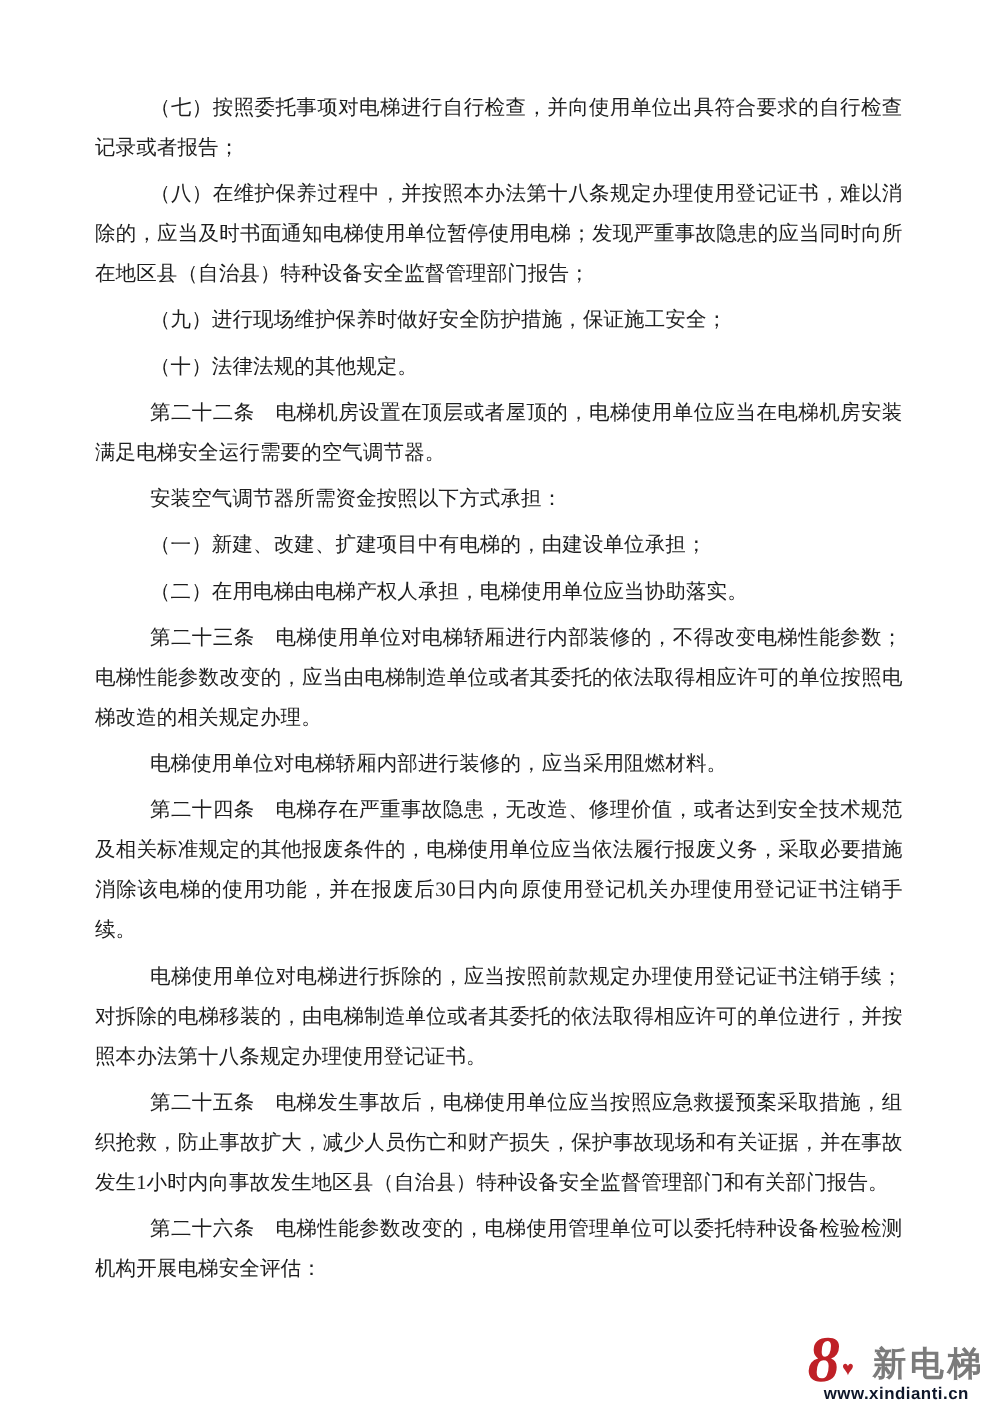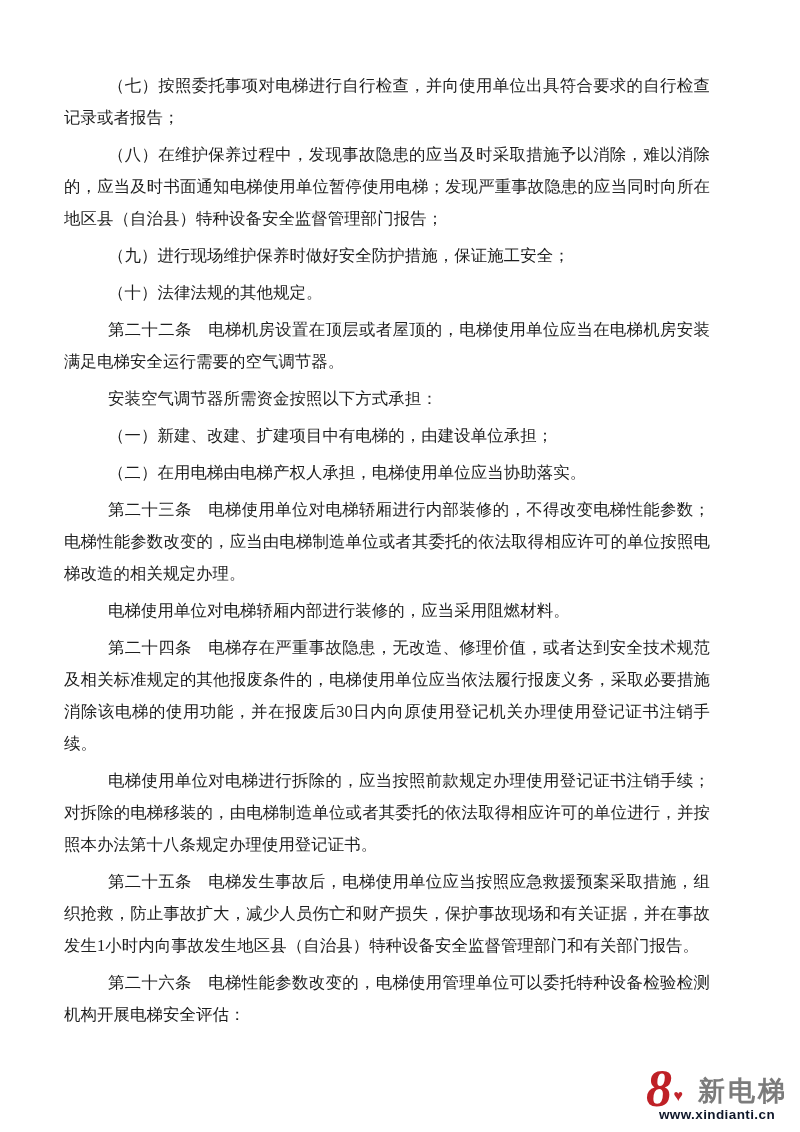--- a/index.html
+++ b/index.html
@@ -15,21 +15,21 @@
     font-family: "Liberation Serif", "DejaVu Serif", serif;
   }
   .page {
     position: absolute;
     inset: 0;
     background: #ffffff;
   }
   .doc-body {
     position: absolute;
     top: 70px;
-    left: 64px;
+    left: 76px;
     width: 646px;
     color: #1e1e1e;
     font-size: 16.4px;
     line-height: 32px;
     text-align: justify;
     letter-spacing: 0.1px;
   }
   .doc-body p {
     margin: 0 0 5px 0;
     text-indent: 44px;
@@ -95,21 +95,21 @@
     text-shadow: -1px 0 #fff, 1px 0 #fff, 0 -1px #fff, 0 1px #fff;
   }
 </style>
 </head>
 <body>
 
 <div class="page">
 
   <div class="doc-body">
     <p>（七）按照委托事项对电梯进行自行检查，并向使用单位出具符合要求的自行检查记录或者报告；</p>
-    <p>（八）在维护保养过程中，发现事故隐患的应当及时采取措施予以消除，难以消除的，应当及时书面通知电梯使用单位暂停使用电梯；发现严重事故隐患的应当同时向所在地区县（自治县）特种设备安全监督管理部门报告；</p>
+    <p>（八）在维护保养过程中，并按照本办法第十八条规定办理使用登记证书，难以消除的，应当及时书面通知电梯使用单位暂停使用电梯；发现严重事故隐患的应当同时向所在地区县（自治县）特种设备安全监督管理部门报告；</p>
     <p>（九）进行现场维护保养时做好安全防护措施，保证施工安全；</p>
     <p>（十）法律法规的其他规定。</p>
     <p>第二十二条　电梯机房设置在顶层或者屋顶的，电梯使用单位应当在电梯机房安装满足电梯安全运行需要的空气调节器。</p>
     <p>安装空气调节器所需资金按照以下方式承担：</p>
     <p>（一）新建、改建、扩建项目中有电梯的，由建设单位承担；</p>
     <p>（二）在用电梯由电梯产权人承担，电梯使用单位应当协助落实。</p>
     <p>第二十三条　电梯使用单位对电梯轿厢进行内部装修的，不得改变电梯性能参数；电梯性能参数改变的，应当由电梯制造单位或者其委托的依法取得相应许可的单位按照电梯改造的相关规定办理。</p>
     <p>电梯使用单位对电梯轿厢内部进行装修的，应当采用阻燃材料。</p>
     <p>第二十四条　电梯存在严重事故隐患，无改造、修理价值，或者达到安全技术规范及相关标准规定的其他报废条件的，电梯使用单位应当依法履行报废义务，采取必要措施消除该电梯的使用功能，并在报废后30日内向原使用登记机关办理使用登记证书注销手续。</p>
     <p>电梯使用单位对电梯进行拆除的，应当按照前款规定办理使用登记证书注销手续；对拆除的电梯移装的，由电梯制造单位或者其委托的依法取得相应许可的单位进行，并按照本办法第十八条规定办理使用登记证书。</p>

